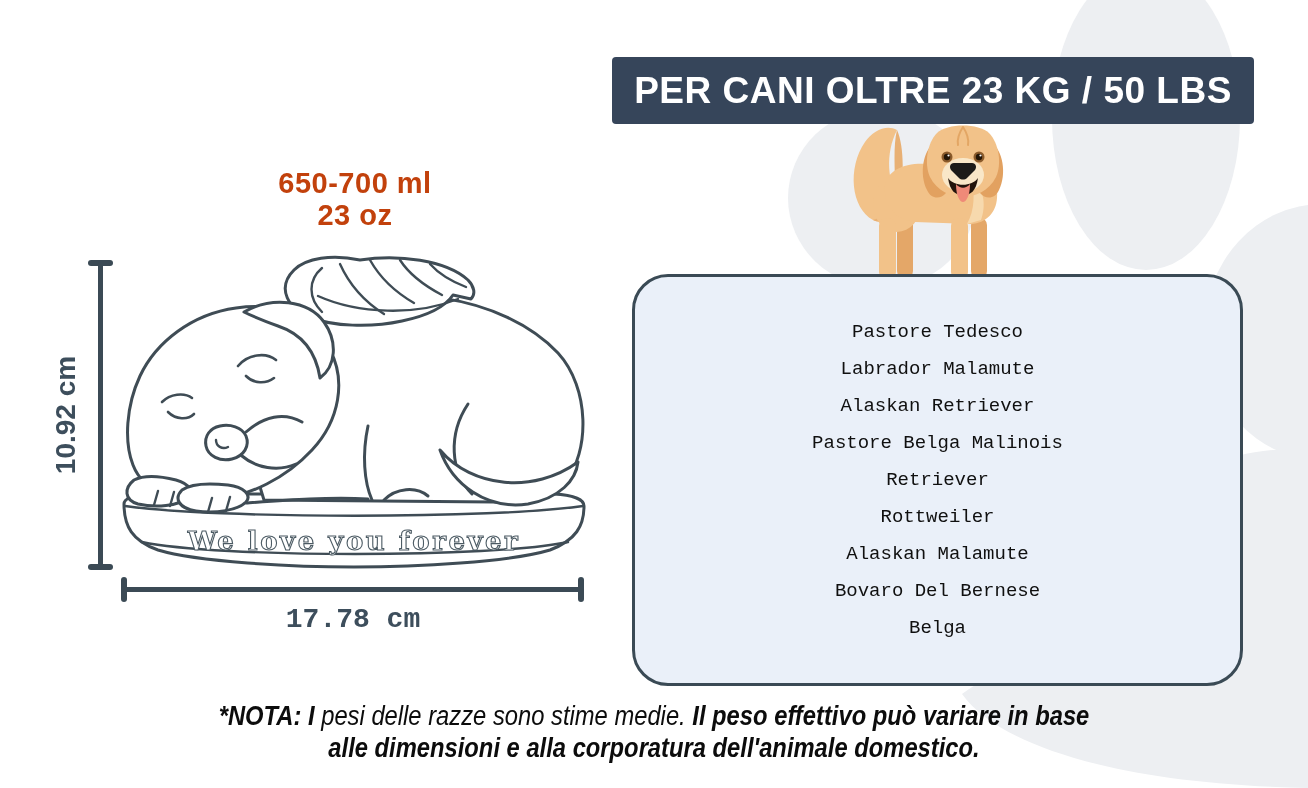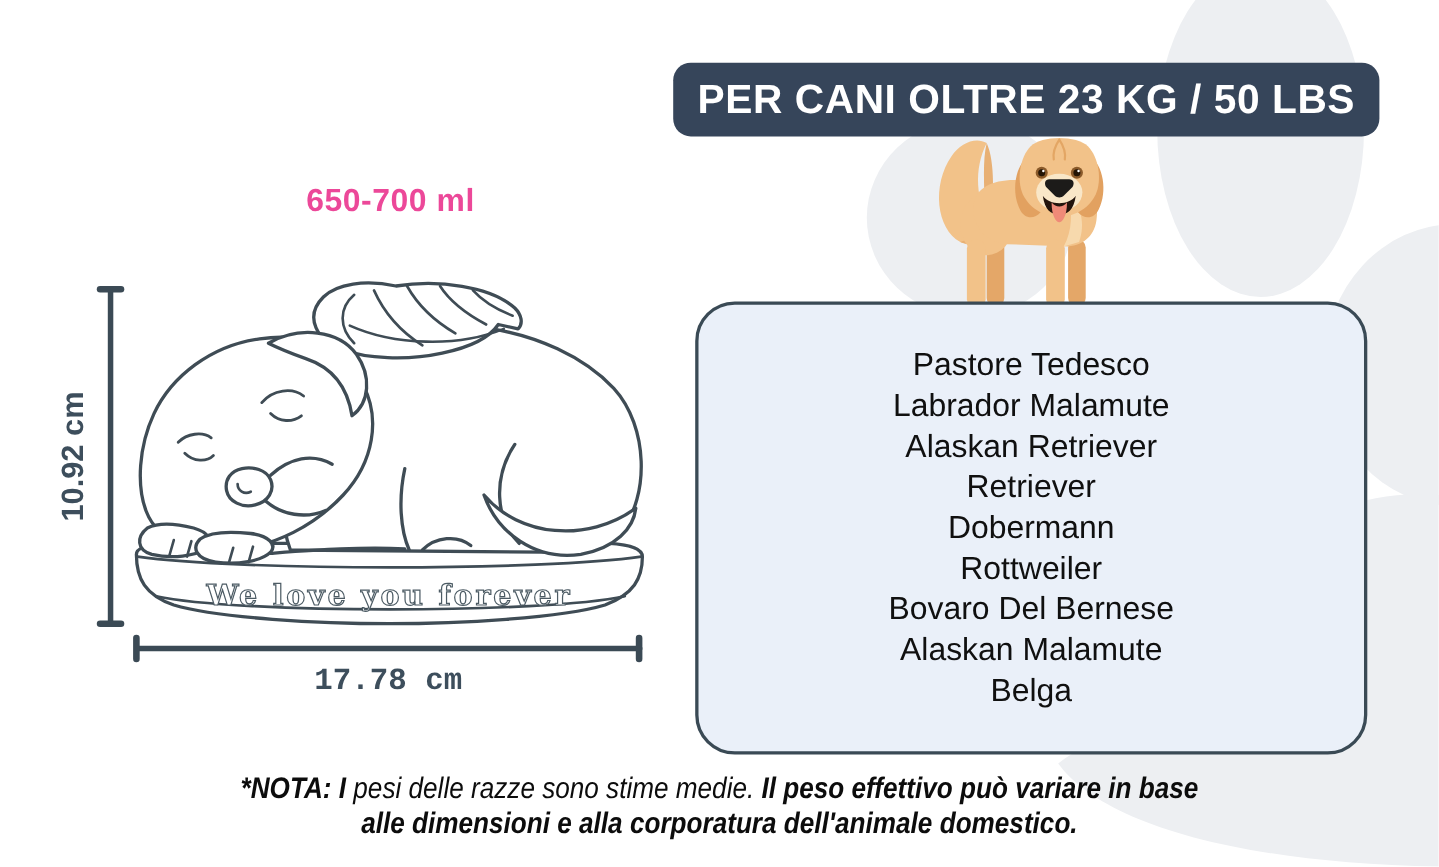--- a/index.html
+++ b/index.html
@@ -12,48 +12,49 @@
     background: #ffffff;
     overflow: hidden;
   }
   
   .paw-bg { position: absolute; inset: 0; z-index: 0; }
 
   
   .banner {
     position: absolute; z-index: 3;
     left: 612px; top: 57px; width: 642px; height: 67px;
-    background: #36455a; border-radius: 16px;
+    background: #36455a; border-radius: 4px;
     display: flex; align-items: center; justify-content: center;
   }
   .banner-text {
     color: #ffffff; font-size: 37px; font-weight: 700; letter-spacing: 0.5px;
     white-space: nowrap;
   }
 
   
   .retriever { position: absolute; z-index: 1; left: 843px; top: 120px; width: 190px; height: 168px; }
 
   
   .breed-box {
     position: absolute; z-index: 2;
     left: 632px; top: 274px; width: 611px; height: 412px;
     background: #eaf0f9; border: 3px solid #3a4a55; border-radius: 36px;
     display: flex; flex-direction: column; align-items: center; justify-content: center;
     padding: 14px 10px;
   }
   .breed-item {
-    font-size: 29px; line-height: 37px; color: #101010; text-align: center;
+    font-size: 19px; line-height: 37px; color: #101010; text-align: center;
     width: 100%;
+    font-family: Liberation Mono, monospace;
   }
 
   
   .capacity {
     position: absolute; z-index: 2; left: 170px; top: 167px; width: 370px;
-    text-align: center; color: #ec4899; font-weight: 700;
+    text-align: center; color: #c2410c; font-weight: 700;
     font-size: 29px; line-height: 32px; letter-spacing: 0.5px;
   }
 
   
   .dim { position: absolute; z-index: 2; background: #3b4a55; border-radius: 3px; }
   .vline  { left: 98px;  top: 262px; width: 5px;  height: 306px; }
   .vcap-t { left: 88px;  top: 260px; width: 25px; height: 6px; }
   .vcap-b { left: 88px;  top: 564px; width: 25px; height: 6px; }
   .hline  { left: 123px; top: 587px; width: 461px; height: 5px; }
   .hcap-l { left: 121px; top: 577px; width: 6px;  height: 25px; }
@@ -137,30 +138,31 @@
 
     <path d="M 105,58 C 111,67 129,67 135,58 C 133,71 128,75 120,75 C 112,75 107,71 105,58 Z" fill="#23140c"></path>
 
     <path d="M 113,64 C 113,76 117,82 120,82 C 123,82 127,76 127,64 C 123,69 117,69 113,64 Z" fill="#ef8a78"></path>
   </svg>
 
   <div class="breed-box">
     <div class="breed-item">Pastore Tedesco</div>
     <div class="breed-item">Labrador Malamute</div>
     <div class="breed-item">Alaskan Retriever</div>
+    <div class="breed-item">Pastore Belga Malinois</div>
     <div class="breed-item">Retriever</div>
-    <div class="breed-item">Dobermann</div>
     <div class="breed-item">Rottweiler</div>
+    <div class="breed-item">Alaskan Malamute</div>
     <div class="breed-item">Bovaro Del Bernese</div>
-    <div class="breed-item">Alaskan Malamute</div>
     <div class="breed-item">Belga</div>
   </div>
 
   <div class="capacity">
     <div>650-700 ml</div>
+    <div>23 oz</div>
   </div>
 
   <div class="dim vline"></div>
   <div class="dim vcap-t"></div>
   <div class="dim vcap-b"></div>
   <div class="dim-label height-label">10.92 cm</div>
 
   <div class="dim hline"></div>
   <div class="dim hcap-l"></div>
   <div class="dim hcap-r"></div>

